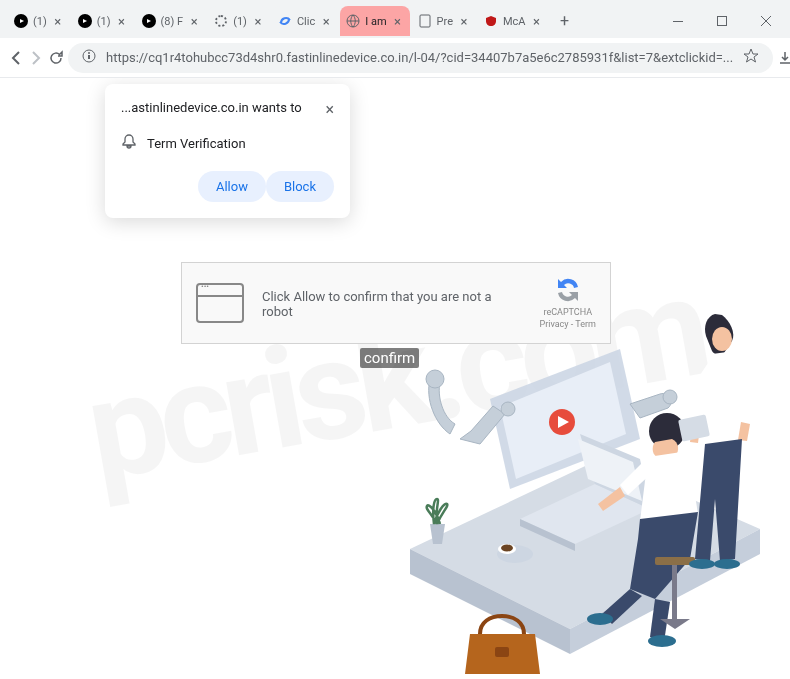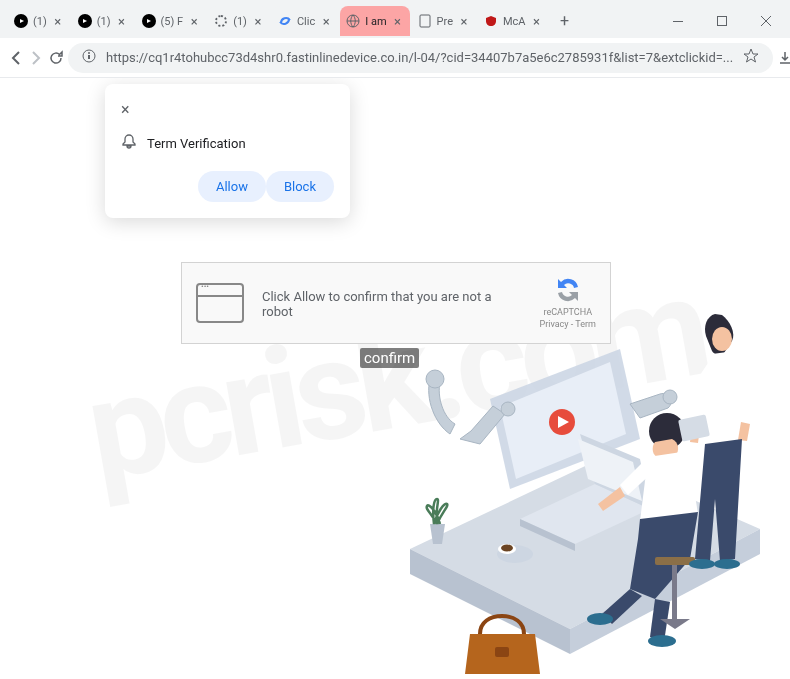--- a/index.html
+++ b/index.html
@@ -83,21 +83,21 @@
       <span class="favicon">
           <span class="yt-icon"></span>
         </span>
       <span class="tab-title">(1)</span>
       <span class="tab-close">×</span>
     </div>
     <div class="tab">
       <span class="favicon">
           <span class="yt-icon"></span>
         </span>
-      <span class="tab-title">(5) F</span>
+      <span class="tab-title">(8) F</span>
       <span class="tab-close">×</span>
     </div>
     <div class="tab">
       <span class="favicon">
           <span class="loading-icon"></span>
         </span>
       <span class="tab-title">(1)</span>
       <span class="tab-close">×</span>
     </div>
     <div class="tab">
@@ -281,20 +281,21 @@
       </svg>
       <div>reCAPTCHA</div>
       <div>Privacy - Term</div>
     </div>
   </div>
 
   <div class="confirm-label">confirm</div>
 
   <div class="notif">
     <div class="notif-head">
+      <span class="notif-domain">...astinlinedevice.co.in wants to</span>
       <span class="notif-close">×</span>
     </div>
     <div class="notif-row">
       <span class="notif-bell">
         <svg width="16" height="16" viewBox="0 0 16 16">
             <path d="M8 2a4 4 0 0 0-4 4v3l-2 2v1h12v-1l-2-2V6a4 4 0 0 0-4-4zM6 13a2 2 0 0 0 4 0z" fill="none" stroke="#5f6368" stroke-width="1.3"></path>
           </svg>
       </span>
       <span class="notif-text">Term Verification</span>
     </div>

